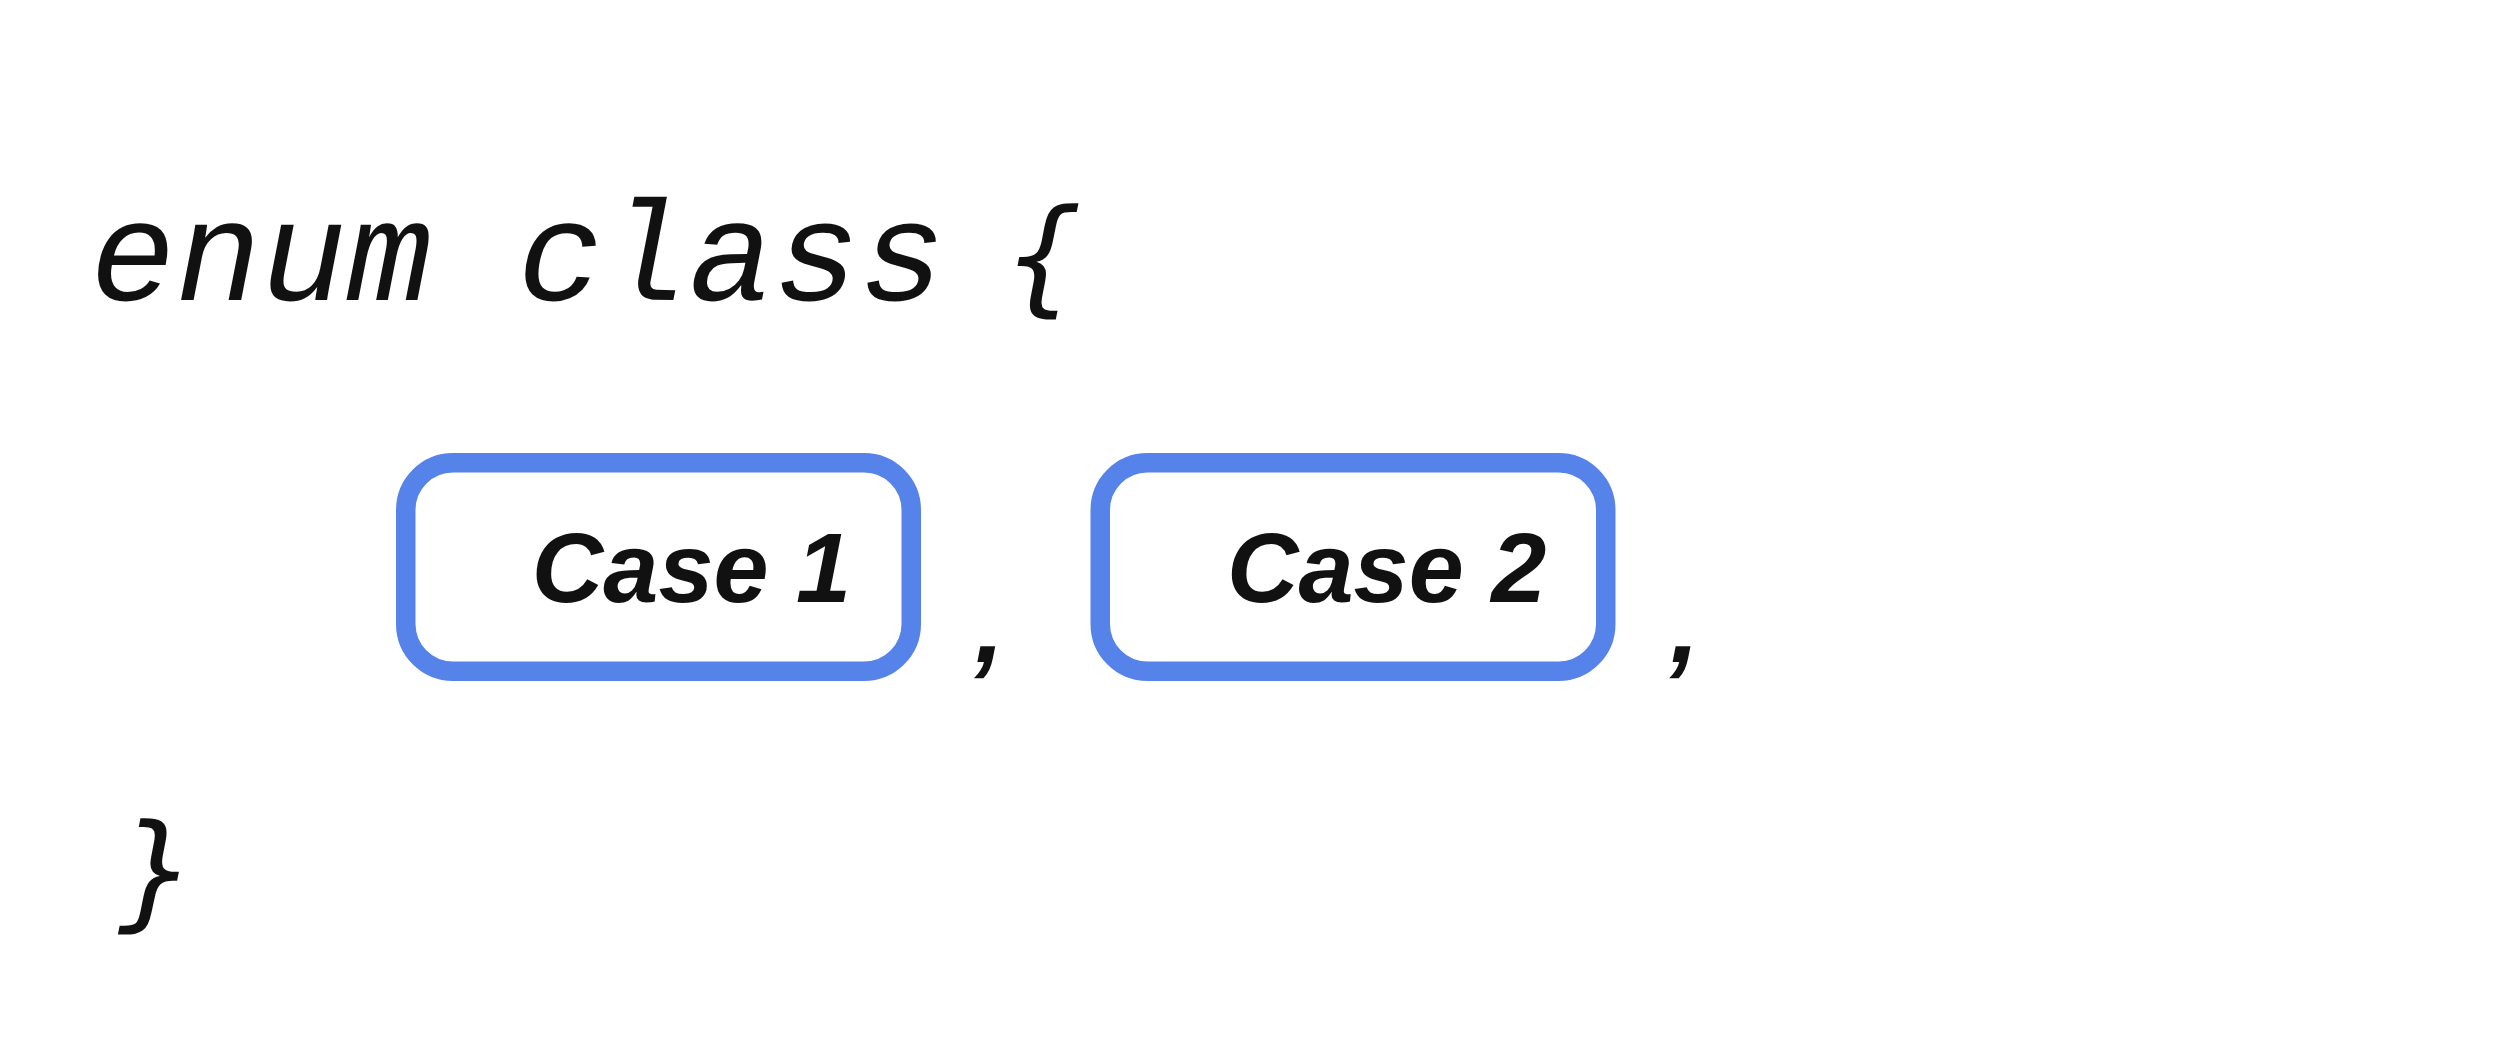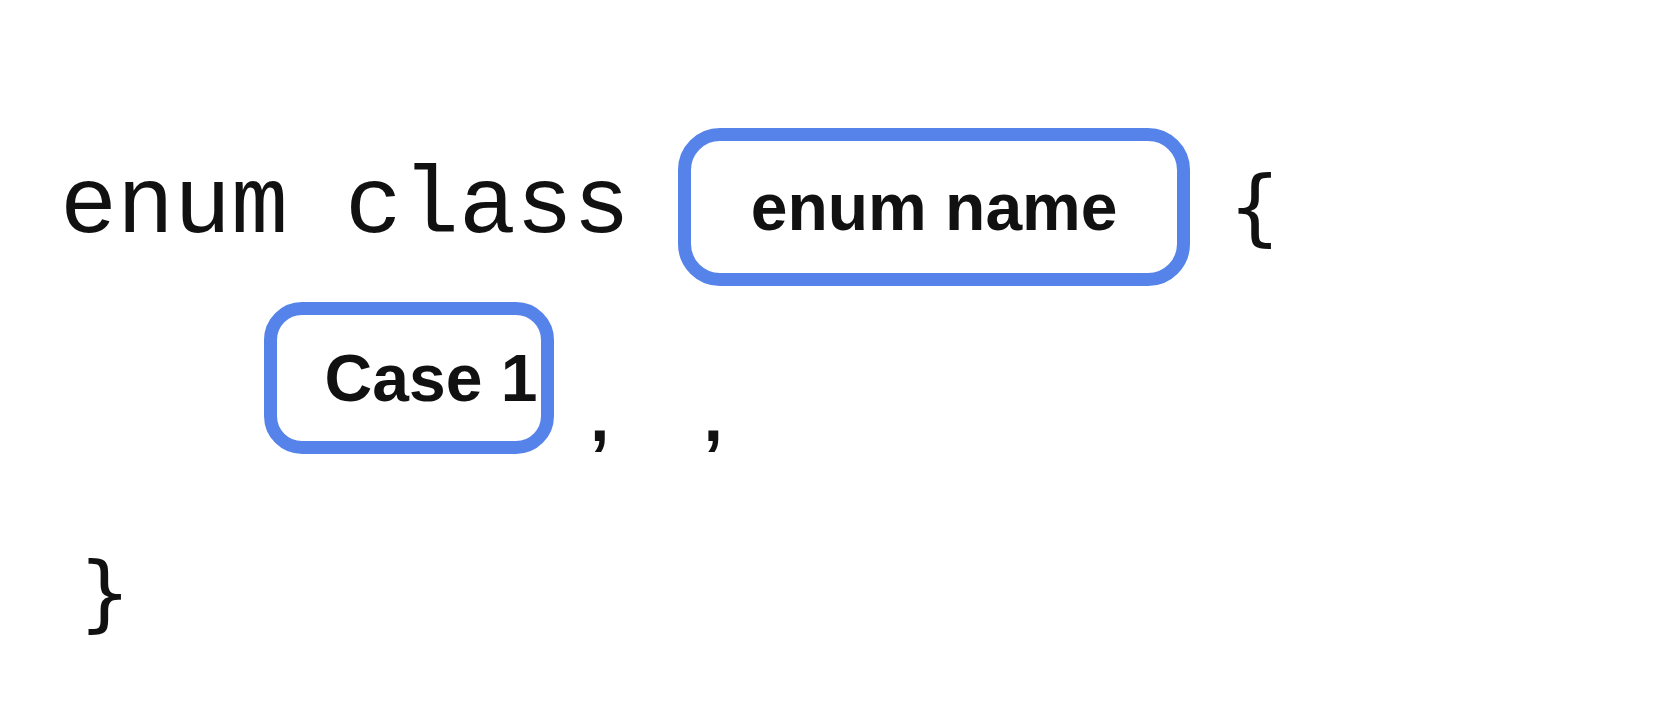--- a/index.html
+++ b/index.html
@@ -12,21 +12,22 @@
     width: 1664px;
     height: 702px;
     background: var(--bg, #ffffff);
     overflow: hidden;
     font-family: "Liberation Sans", sans-serif;
     color: var(--text, #111111);
   }
   .row {
     position: absolute;
     display: flex;
-    align-items: center;
+    align-items: flex-start;
+    font-style: italic;
   }
   .row-declaration {
     left: 60px;
     top: 128px;
     height: 158px;
   }
   .row-cases {
     left: 264px;
     top: 302px;
     height: 152px;
@@ -54,21 +55,21 @@
     justify-content: center;
     flex: 0 0 auto;
   }
   .pill-name {
     width: 512px;
     height: 158px;
     margin-left: 48px;
     border-radius: 42px;
   }
   .pill-case {
-    width: 290px;
+    width: 350px;
     height: 152px;
     border-radius: 38px;
     padding-left: 44px;
   }
   .pill-label {
     font-family: "Liberation Sans", sans-serif;
     font-weight: 700;
     font-size: 66px;
     line-height: 1;
     color: var(--text, #111111);
@@ -94,31 +95,31 @@
     color: var(--text, #111111);
   }
 </style>
 </head>
 <body>
 
 <div class="canvas" style="--box-border: #5583e9; --text: #111111; --bg: #ffffff;">
 
   <div class="row row-declaration">
     <span class="mono-keyword">enum class</span>
-    <span class="pill pill-name">
-      <span class="pill-label">enum name</span>
-    </span>
     <span class="brace brace-open">{</span>
   </div>
 
   <div class="row row-cases">
     <span class="pill pill-case">
       <span class="pill-label">Case 1</span>
     </span>
     <span class="comma">,</span>
+    <span class="pill pill-case">
+      <span class="pill-label">Case 2</span>
+    </span>
     <span class="comma">,</span>
   </div>
 
   <div class="row row-close">
     <span class="brace">}</span>
   </div>
 
 </div>
 
 </body></html>

